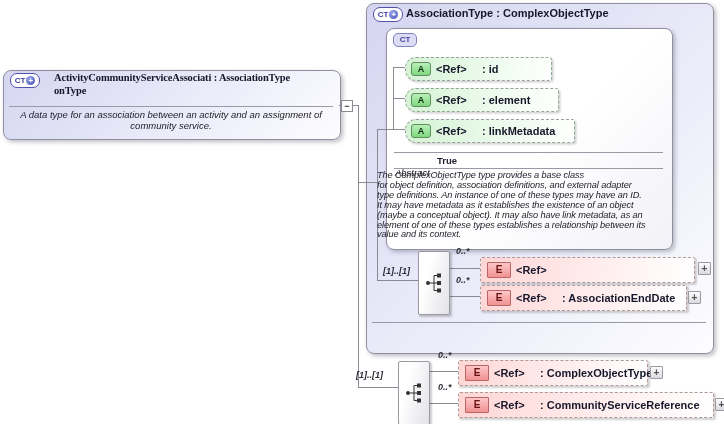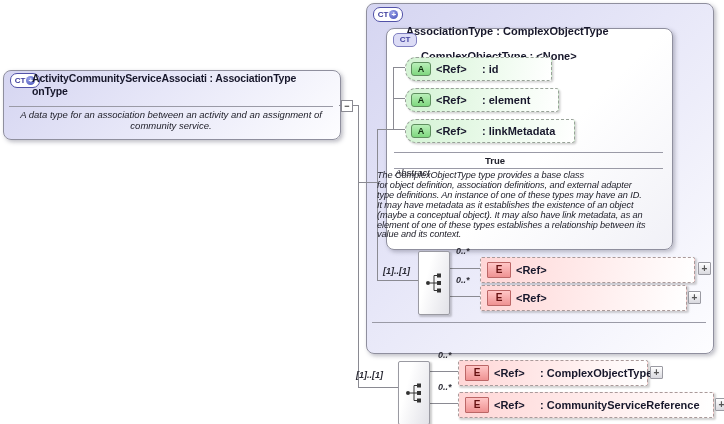--- a/index.html
+++ b/index.html
@@ -12,21 +12,21 @@
   .hline{position:absolute;height:1px;background:#8a8a92;}
   .vline{position:absolute;width:1px;background:#8a8a92;}
   .sep{position:absolute;height:1px;background:#9a9aa6;}
   .ctbadge{position:absolute;width:28px;height:13px;border:1.5px solid #5252a8;border-radius:7px;
            background:#fff;display:flex;align-items:center;justify-content:center;gap:1px;}
   .ctbadge .ct-text{font:bold 8px/8px "Liberation Sans",sans-serif;color:#3b3b9b;}
   .plusdot{width:9px;height:9px;border-radius:50%;background:radial-gradient(circle at 35% 30%,#99a2e8,#4550b8);
            color:#fff;font:bold 8px/9px "Liberation Sans",sans-serif;text-align:center;}
   .ctbadge2{position:absolute;width:22px;height:12px;border:1px solid #8080c0;border-radius:5px;
             background:#dcdcf6;color:#4444a0;font:bold 8px/12px "Liberation Sans",sans-serif;text-align:center;}
-  .title{position:absolute;font:bold 11px/13px "Liberation Sans",sans-serif;color:#17172b;white-space:pre;margin-top:18px;}
+  .title{position:absolute;font:bold 11px/13px "Liberation Sans",sans-serif;color:#17172b;white-space:pre;}
   .title-sm{position:absolute;font:bold 10.5px/12.5px "Liberation Sans",sans-serif;color:#17172b;white-space:pre;letter-spacing:-0.15px;}
   .desc{position:absolute;font:italic 9.5px/10.5px "Liberation Sans",sans-serif;color:#22222c;white-space:pre;text-align:center;}
   .desc-tight{position:absolute;font:italic 9.2px/9.9px "Liberation Sans",sans-serif;color:#22222c;white-space:pre;letter-spacing:-0.1px;}
   .facet-label{position:absolute;font:italic 9.5px/11px "Liberation Sans",sans-serif;color:#20202a;margin-top:12px;}
   .facet-value{position:absolute;font:bold 9.5px/11px "Liberation Sans",sans-serif;color:#20202a;}
   .attr{position:absolute;height:22px;border:1px dashed #98a298;border-radius:11px 3px 3px 11px;
         background:linear-gradient(100deg,#d4f3d4 0%,#f2fcf2 70%,#ffffff 100%);
         box-shadow:1.5px 1.5px 2px rgba(0,0,0,.18);display:flex;align-items:center;}
   .elem{position:absolute;height:24px;border:1px dashed #aa9a9a;border-radius:2px;
         background:linear-gradient(100deg,#ffd6d6 0%,#fff3f3 70%,#ffffff 100%);
@@ -76,54 +76,53 @@
   <div class="hline" style="left:358px;top:387px;width:40px;"></div>
   <div class="hline" style="left:428px;top:371px;width:30px;"></div>
   <div class="hline" style="left:428px;top:403px;width:30px;"></div>
 
   <div class="minusbox">−</div>
 
   <div class="ctbadge" style="left:10px;top:73px;">
     <span class="ct-text">CT</span>
       <span class="plusdot">+</span>
   </div>
-  <div class="title-sm" style="left:32px;top:72px;width:296px;">ActivityCommunityServiceAssociati : AssociationType
+  <div class="title-sm" style="left:54px;top:72px;width:296px;font-family:Liberation Serif, serif;">ActivityCommunityServiceAssociati : AssociationType
 onType</div>
   <div class="sep" style="left:9px;top:106px;width:324px;"></div>
   <div class="desc" style="left:8px;top:110px;width:326px;">A data type for an association between an activity and an assignment of
 community service.</div>
 
   <div class="ctbadge" style="left:373px;top:7px;">
     <span class="ct-text">CT</span>
       <span class="plusdot">+</span>
   </div>
   <div class="title" style="left:406px;top:7px;">AssociationType : ComplexObjectType</div>
 
   <div class="ctbadge2" style="left:393px;top:33px;">CT</div>
-  <div class="title" style="left:421px;top:32px;">ComplexObjectType : &lt;None&gt;</div>
 
   <div class="attr" style="left:405px;top:57px;width:145px;">
     <span class="abadge">A</span>
     <span class="ref">&lt;Ref&gt;</span>
     <span class="refname">: id</span>
   </div>
   <div class="attr" style="left:405px;top:88px;width:152px;">
     <span class="abadge">A</span>
     <span class="ref">&lt;Ref&gt;</span>
     <span class="refname">: element</span>
   </div>
   <div class="attr" style="left:405px;top:119px;width:168px;">
     <span class="abadge">A</span>
     <span class="ref">&lt;Ref&gt;</span>
     <span class="refname">: linkMetadata</span>
   </div>
 
   <div class="sep" style="left:394px;top:152px;width:269px;"></div>
   <div class="facet-label" style="left:395px;top:155px;">Abstract</div>
-  <div class="facet-value" style="left:437px;top:155px;margin-left:48px;">True</div>
+  <div class="facet-value" style="left:437px;top:155px;">True</div>
   <div class="sep" style="left:394px;top:168px;width:269px;"></div>
   <div class="desc-tight" style="left:377px;top:171px;width:272px;">The ComplexObjectType type provides a base class
 for object definition, association definitions, and external adapter
 type definitions. An instance of one of these types may have an ID.
 It may have metadata as it establishes the existence of an object
 (maybe a conceptual object). It may also have link metadata, as an
 element of one of these types establishes a relationship between its
 value and its context.</div>
 
   <div class="seq" style="left:418px;top:251px;">
@@ -145,20 +144,21 @@
   <div class="elem" style="left:480px;top:257px;width:213px;">
     <span class="ebadge">E</span>
     <span class="ref">&lt;Ref&gt;</span>
   </div>
   <div class="plusbtn" style="left:698px;top:262px;">+</div>
 
   <div class="occ" style="left:456px;top:275px;">0..*</div>
   <div class="elem" style="left:480px;top:285px;width:205px;">
     <span class="ebadge">E</span>
     <span class="ref">&lt;Ref&gt;</span>
+    <span class="refname">: AssociationEndDate</span>
   </div>
   <div class="plusbtn" style="left:688px;top:291px;">+</div>
 
   <div class="sep" style="left:372px;top:322px;width:334px;"></div>
 
   <div class="seq" style="left:398px;top:361px;">
     <svg width="18" height="24" viewBox="0 0 18 24">
       <circle cx="3" cy="12" r="2" fill="#333"></circle>
       <line x1="5" y1="12" x2="9" y2="12" stroke="#333"></line>
       <line x1="9" y1="4.5" x2="9" y2="19.5" stroke="#333"></line>

